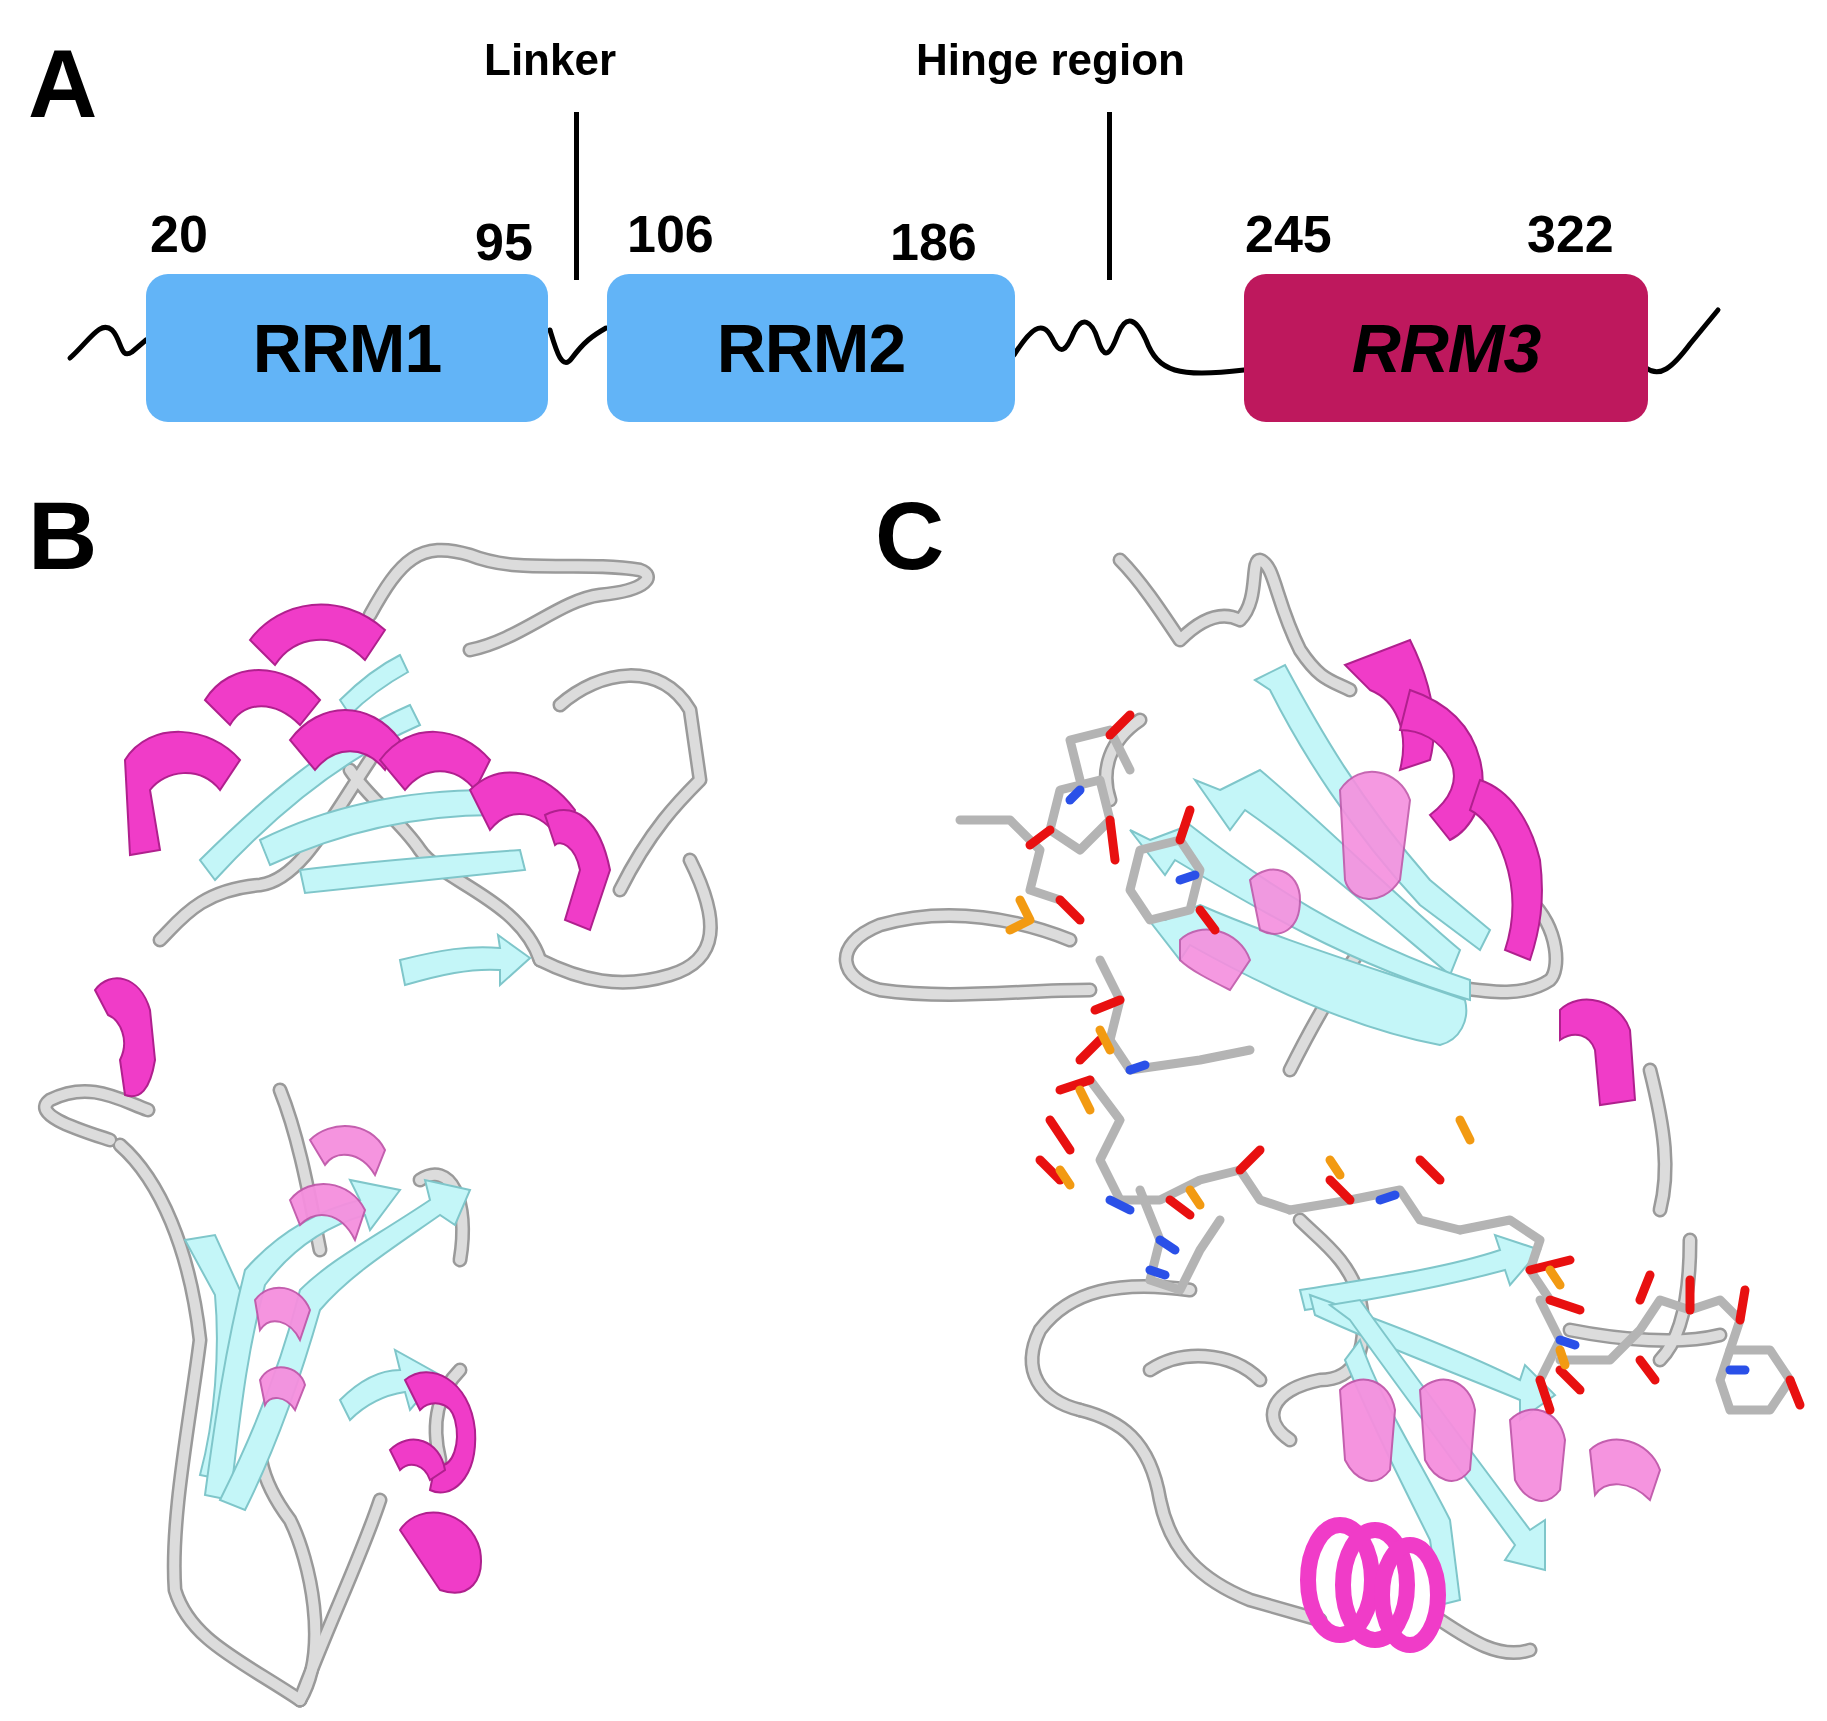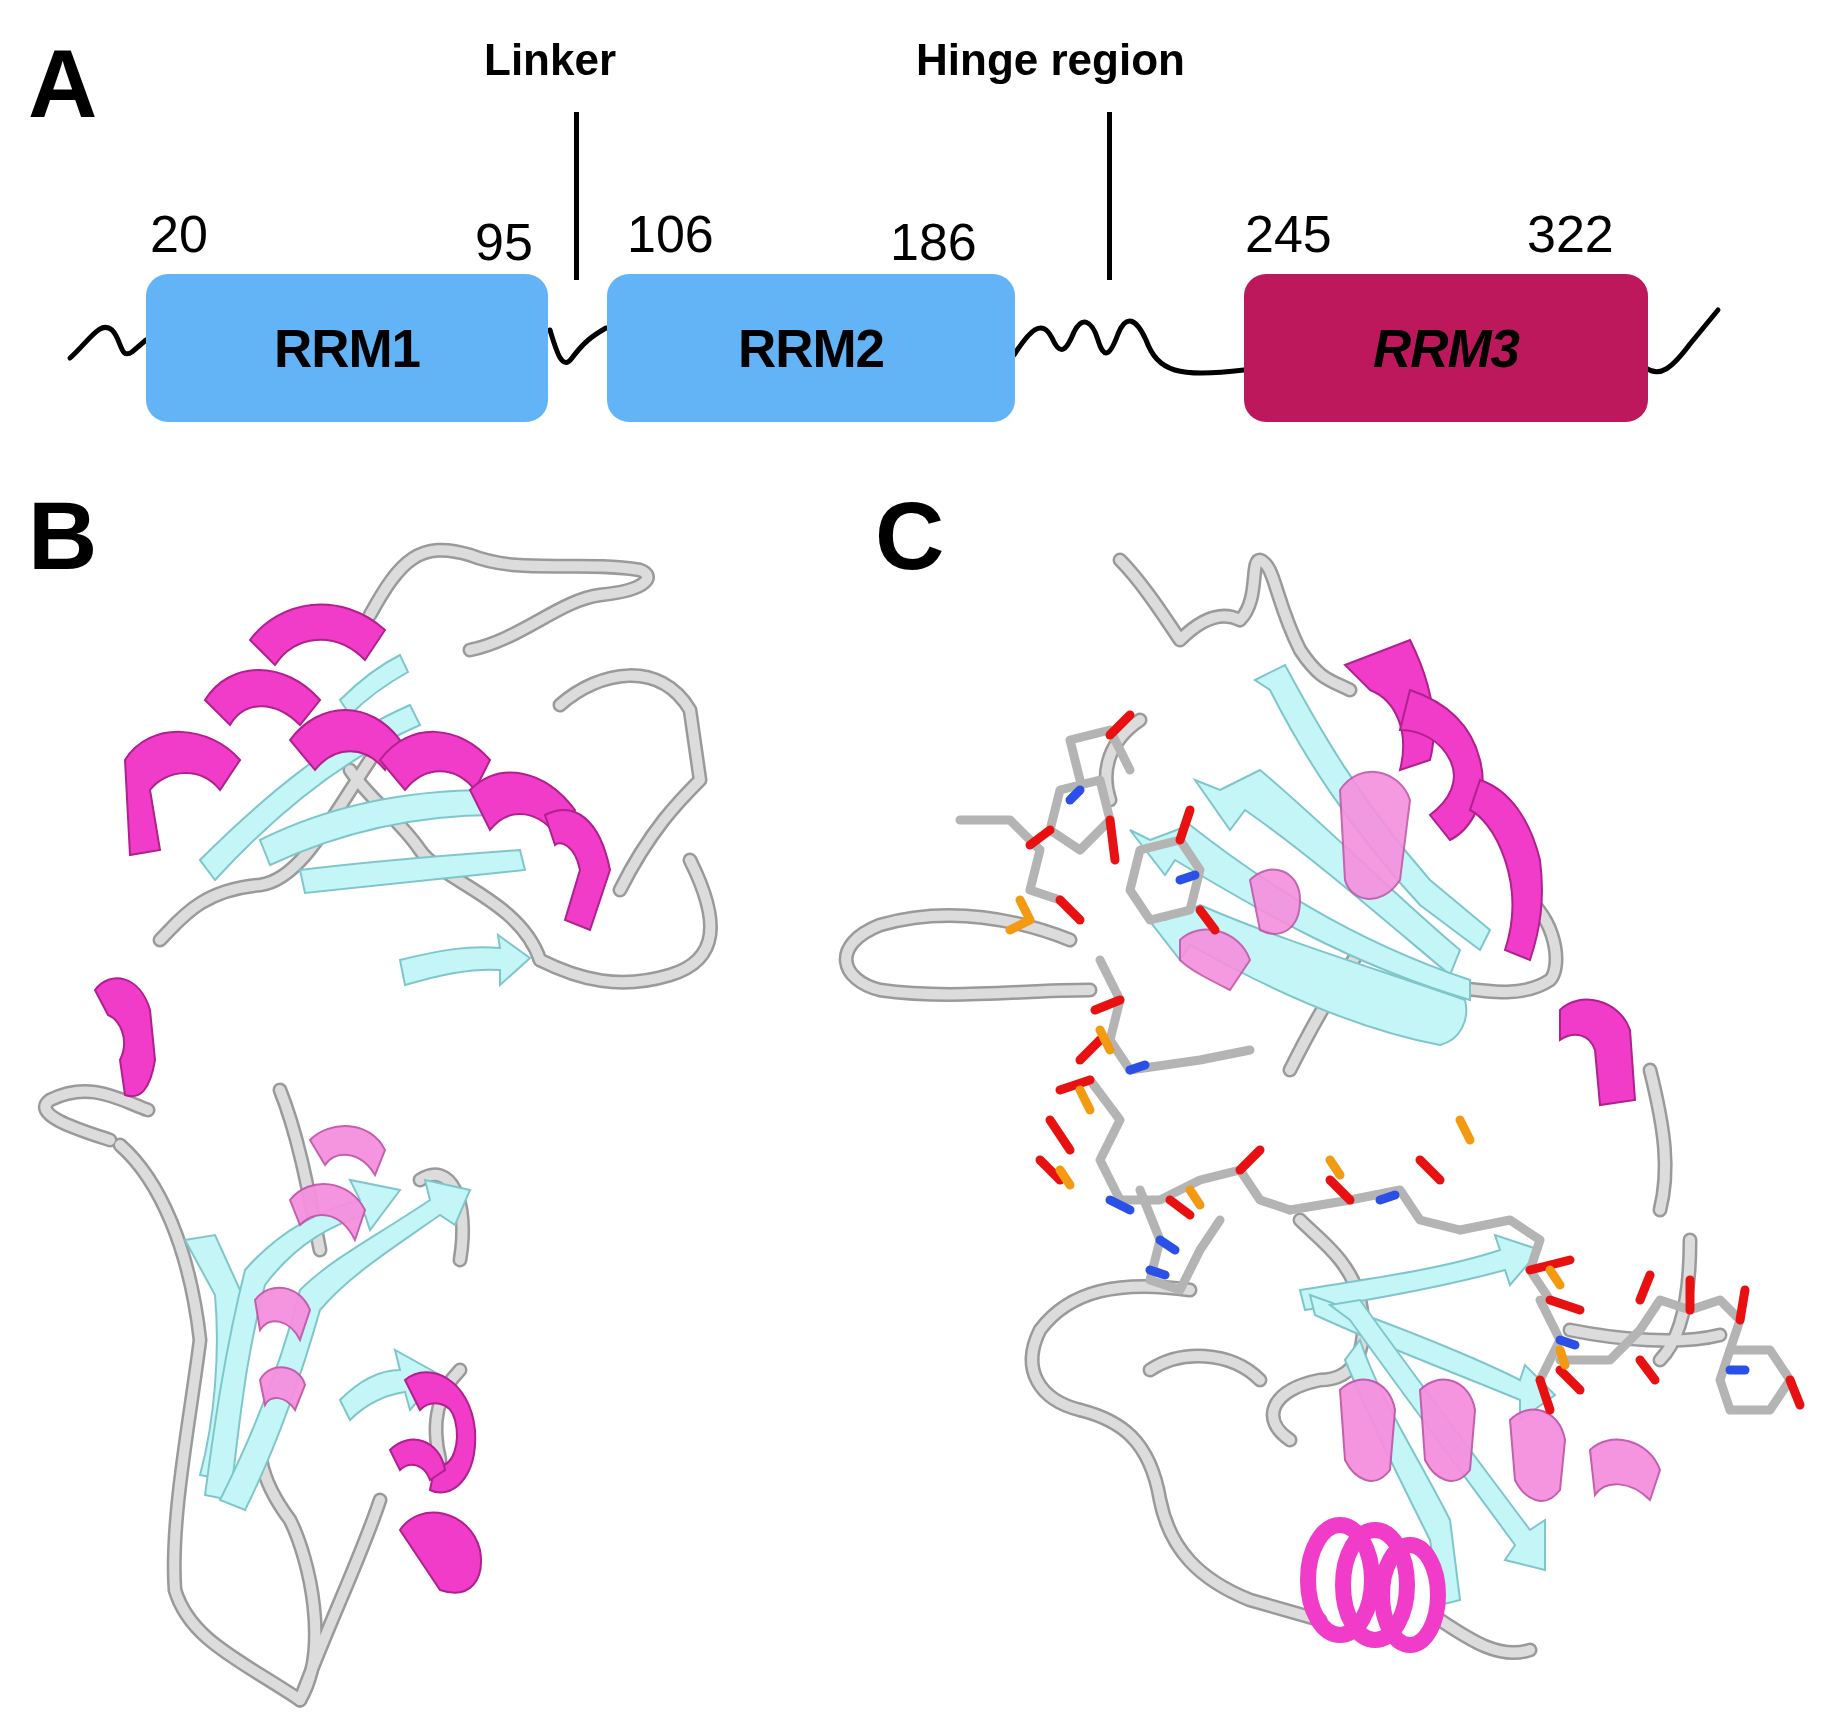--- a/index.html
+++ b/index.html
@@ -1,24 +1,24 @@
 <!DOCTYPE html>
 <html><head>
   <meta charset="utf-8">
   <style>
     html, body { margin: 0; padding: 0; background: #ffffff; }
     body { width: 1827px; height: 1721px; position: relative; overflow: hidden;
            font-family: "Liberation Sans", sans-serif; color: #000; }
     .panel-label { position: absolute; font-weight: bold; font-size: 96px; line-height: 1; }
     .site-label { position: absolute; font-weight: bold; font-size: 44px; line-height: 1; }
-    .pos-num { position: absolute; font-weight: normal; font-size: 52px; line-height: 1; }
+    .pos-num { position: absolute; font-weight: bold; font-size: 52px; line-height: 1; }
     .marker { position: absolute; width: 5px; background: #000; }
     .domain-box { position: absolute; border-radius: 22px; display: flex;
                   align-items: center; justify-content: center; }
-    .domain-box span { font-weight: bold; font-size: 53px; letter-spacing: -1px; }
+    .domain-box span { font-weight: bold; font-size: 68px; letter-spacing: -1px; }
     svg.layer { position: absolute; left: 0; top: 0; }
   </style>
 </head>
 <body>
 
 <div>
   <div class="panel-label" style="left:28px; top:36px;">A</div>
 
   <div class="site-label" style="left:484px; top:38px;">Linker</div>
   <div class="marker" style="left:574px; top:112px; height:168px;"></div>

